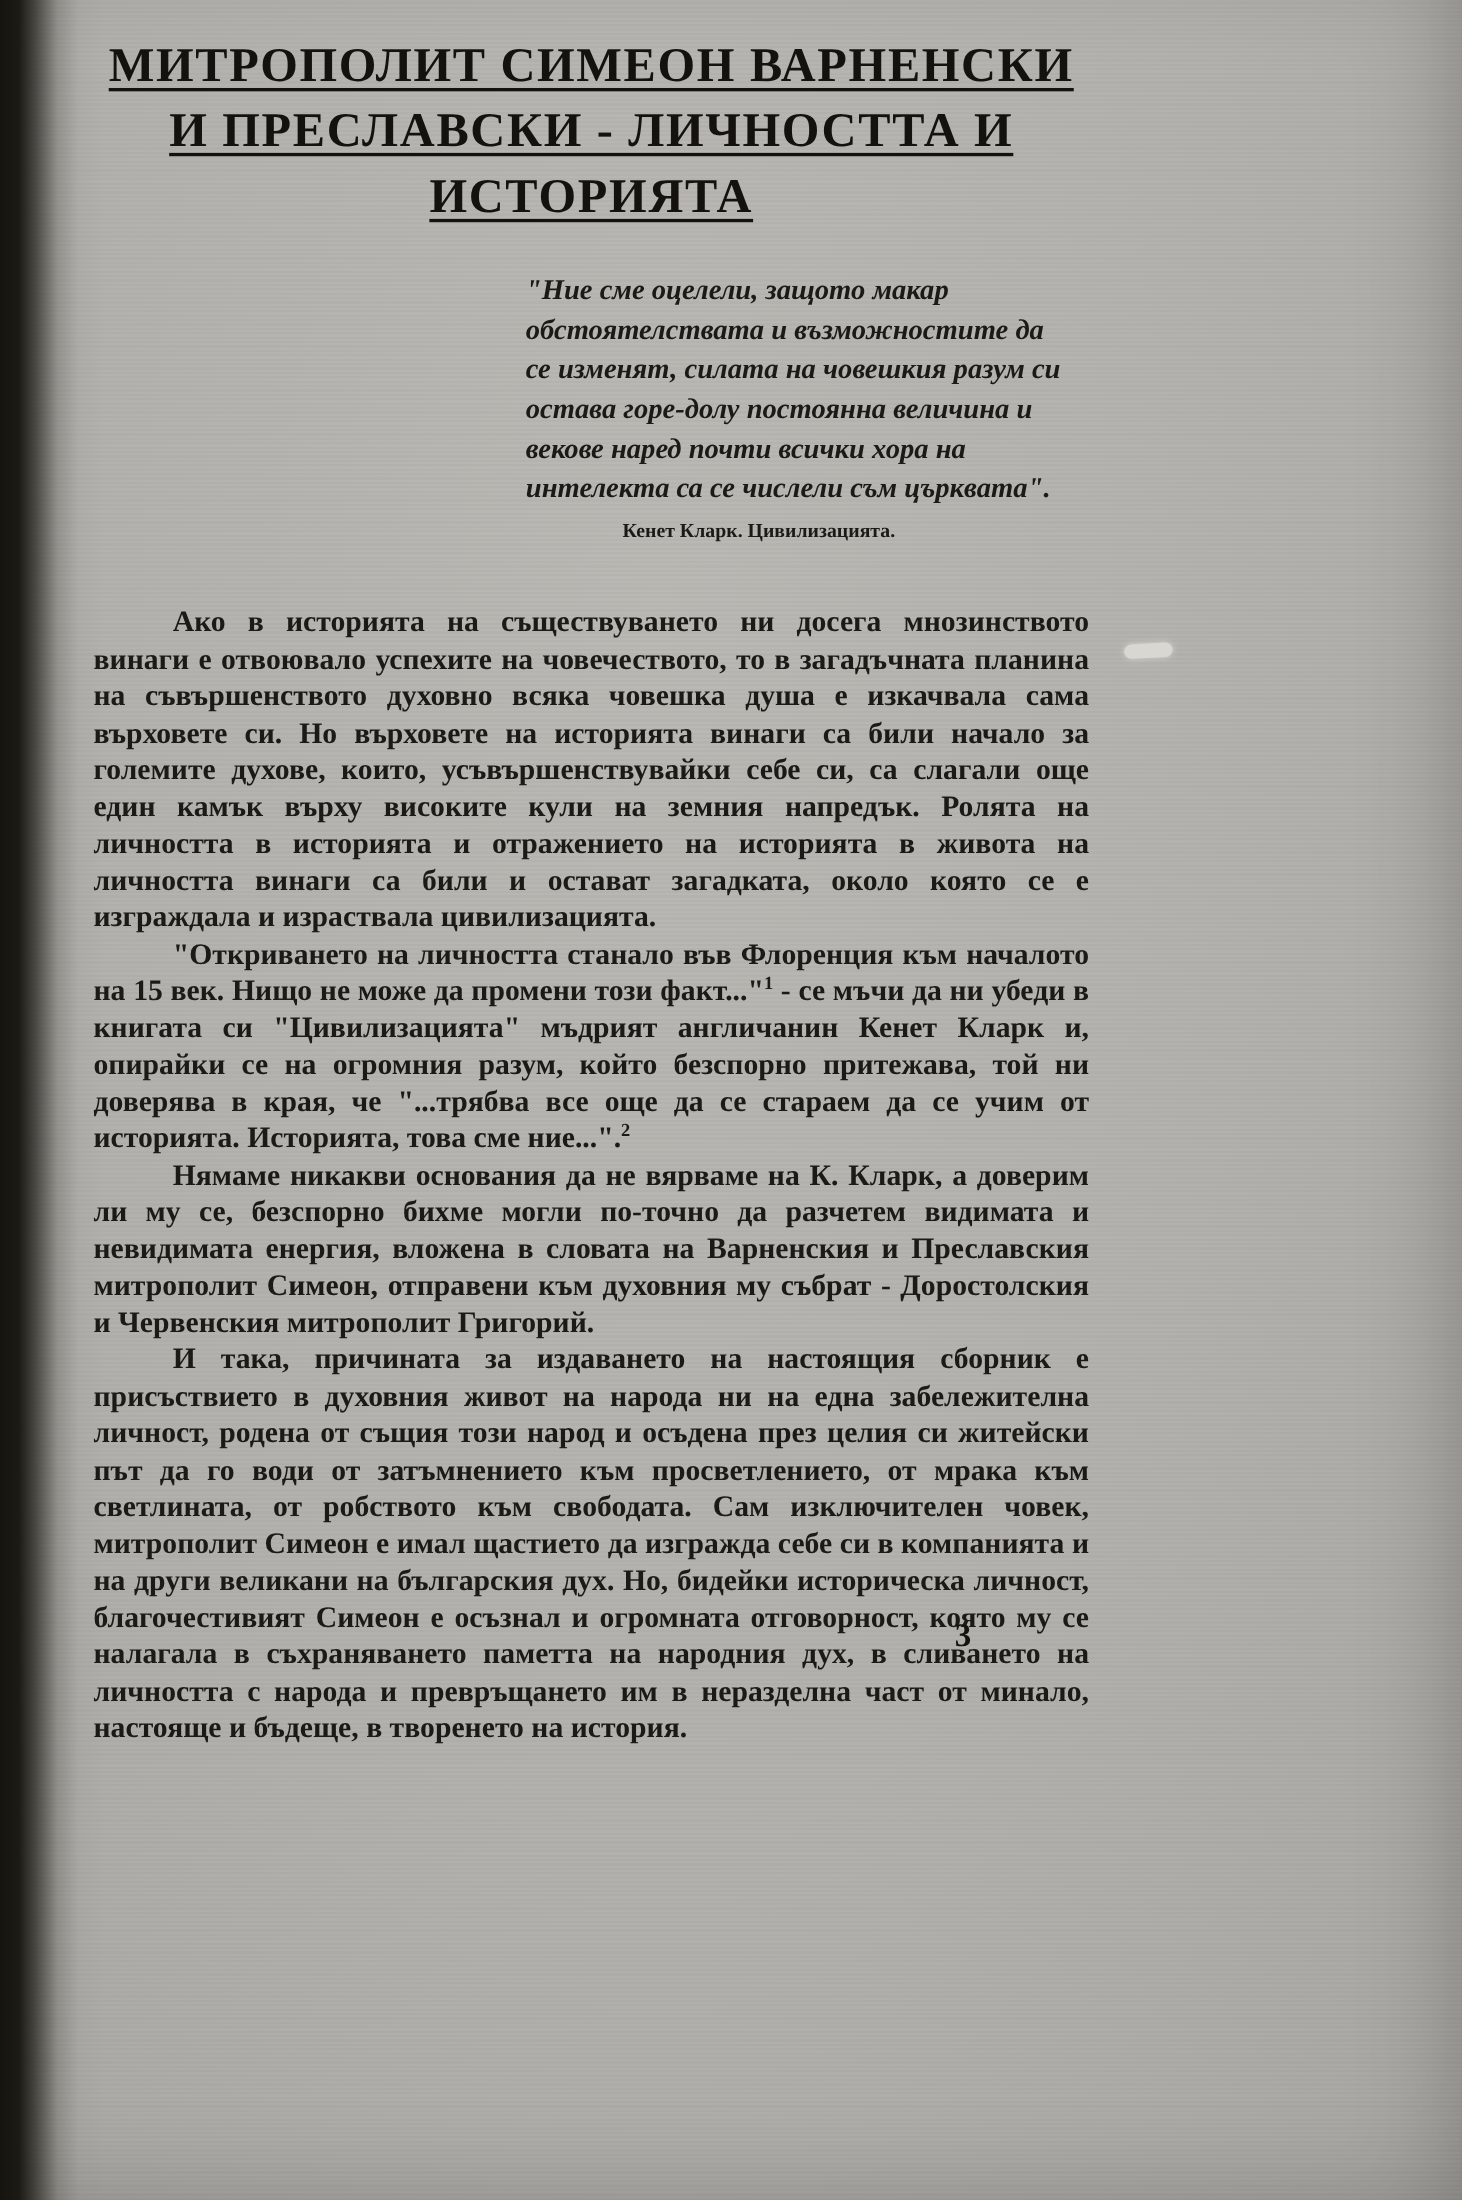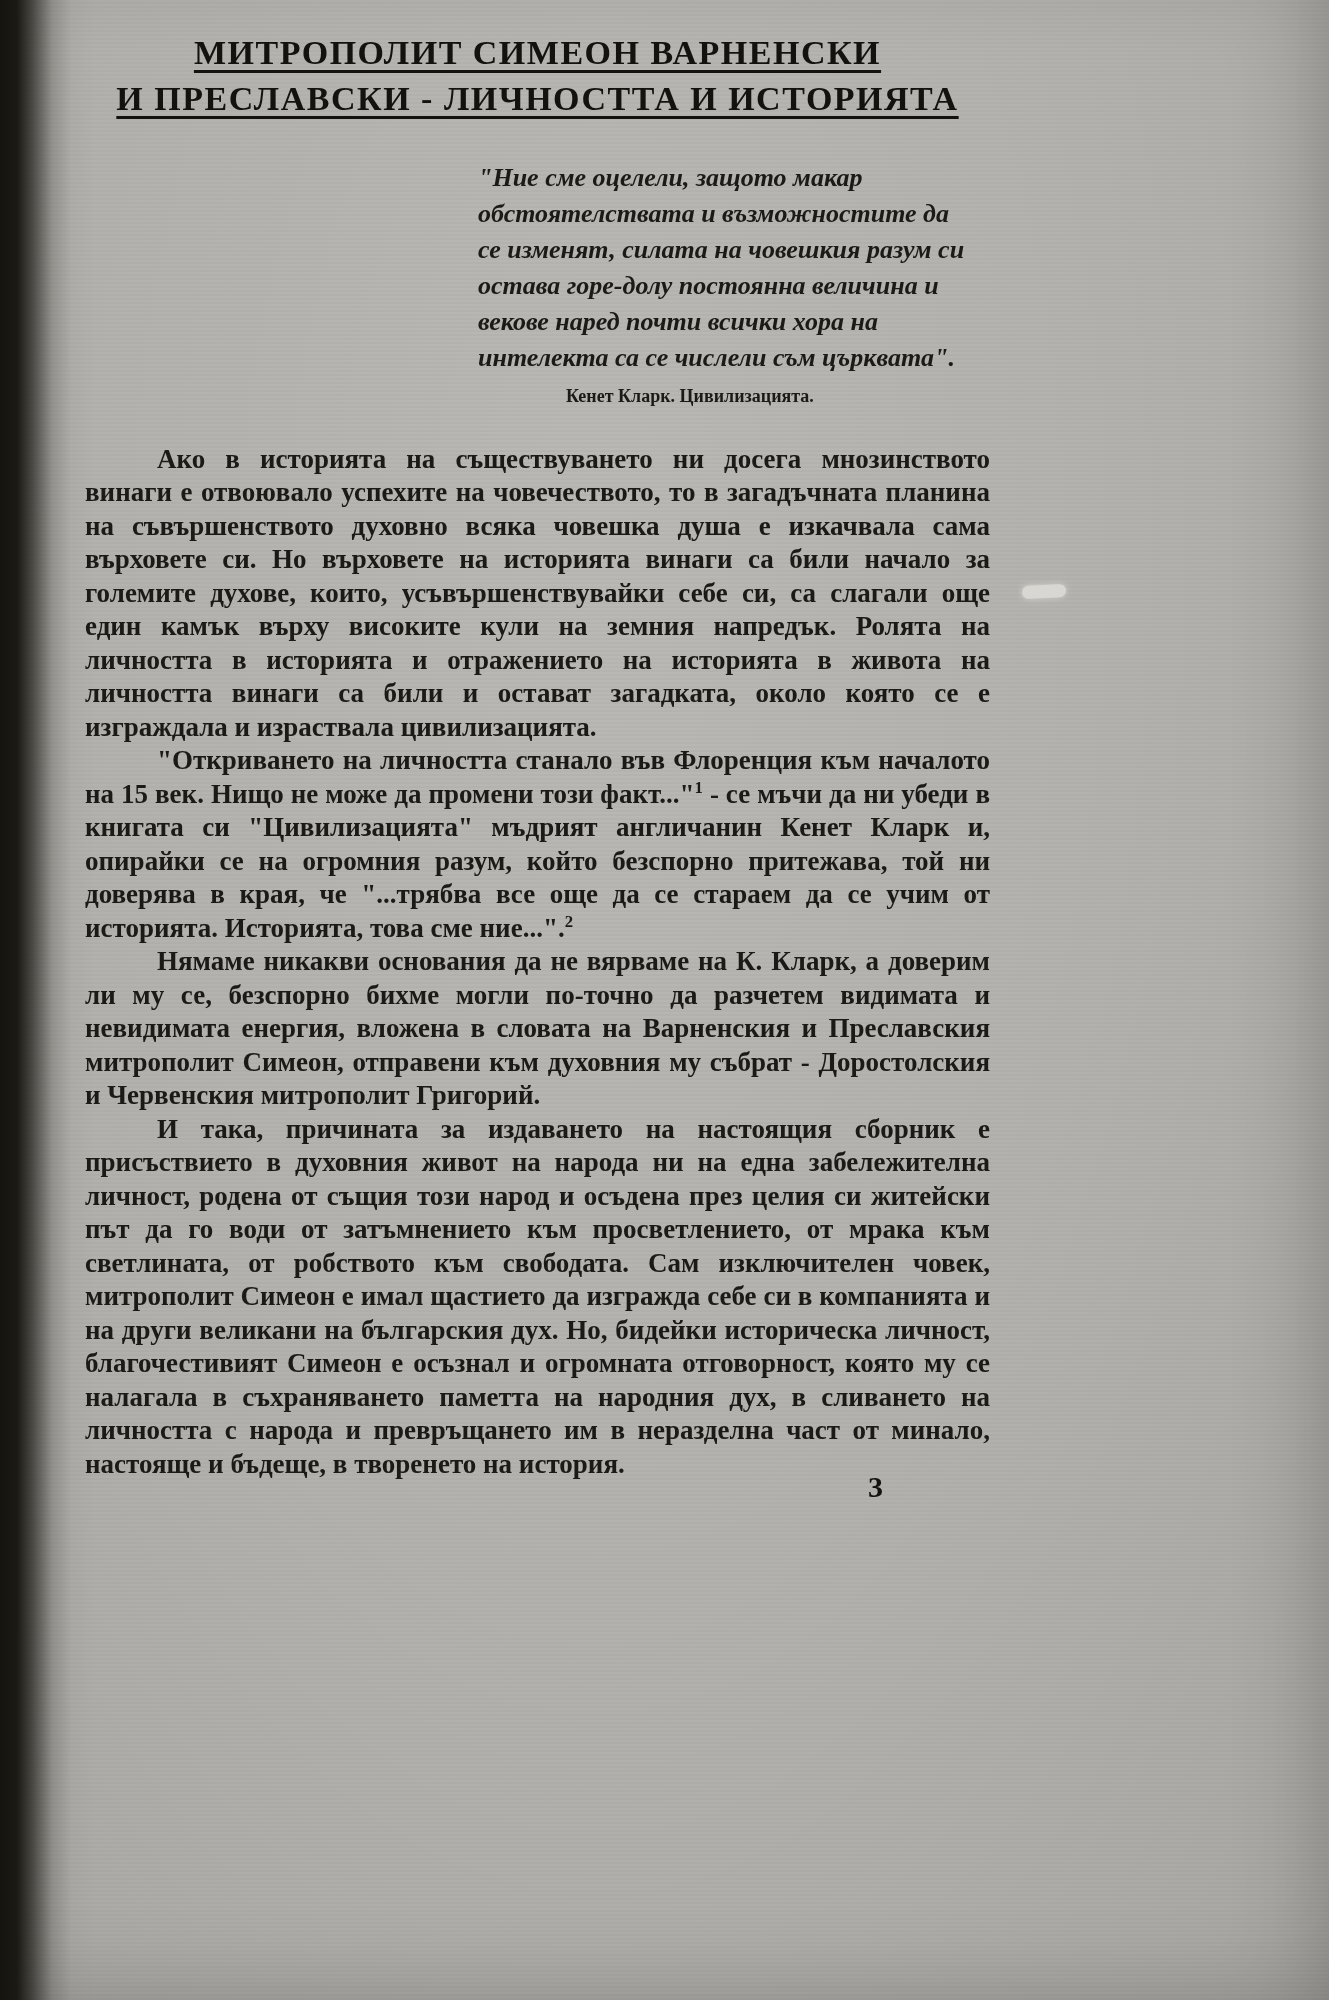--- a/index.html
+++ b/index.html
@@ -47,21 +47,21 @@
   }
   .content {
     position: absolute;
     left: 85px;
     top: 0;
     width: 905px;
   }
   h1 {
     margin: 30px 0 0 0;
     text-align: center;
-    font-size: 34px;
+    font-size: 44px;
     line-height: 1.35;
     font-weight: bold;
     letter-spacing: 1.5px;
     color: #14120f;
   }
   h1 .title-line {
     display: inline;
     text-decoration: underline;
     text-decoration-thickness: 2.5px;
     text-underline-offset: 6px;
@@ -78,21 +78,21 @@
     font-size: 26px;
     line-height: 36px;
     text-align: left;
   }
   .attribution {
     margin: 10px 0 0 88px;
     font-weight: bold;
     font-size: 18px;
   }
   .body-text {
-    margin-top: 36px;
+    margin-top: 56px;
     width: 905px;
     font-weight: bold;
     font-size: 27px;
     line-height: 33.5px;
     text-align: justify;
   }
   .body-text p {
     margin: 0;
     text-indent: 72px;
   }

